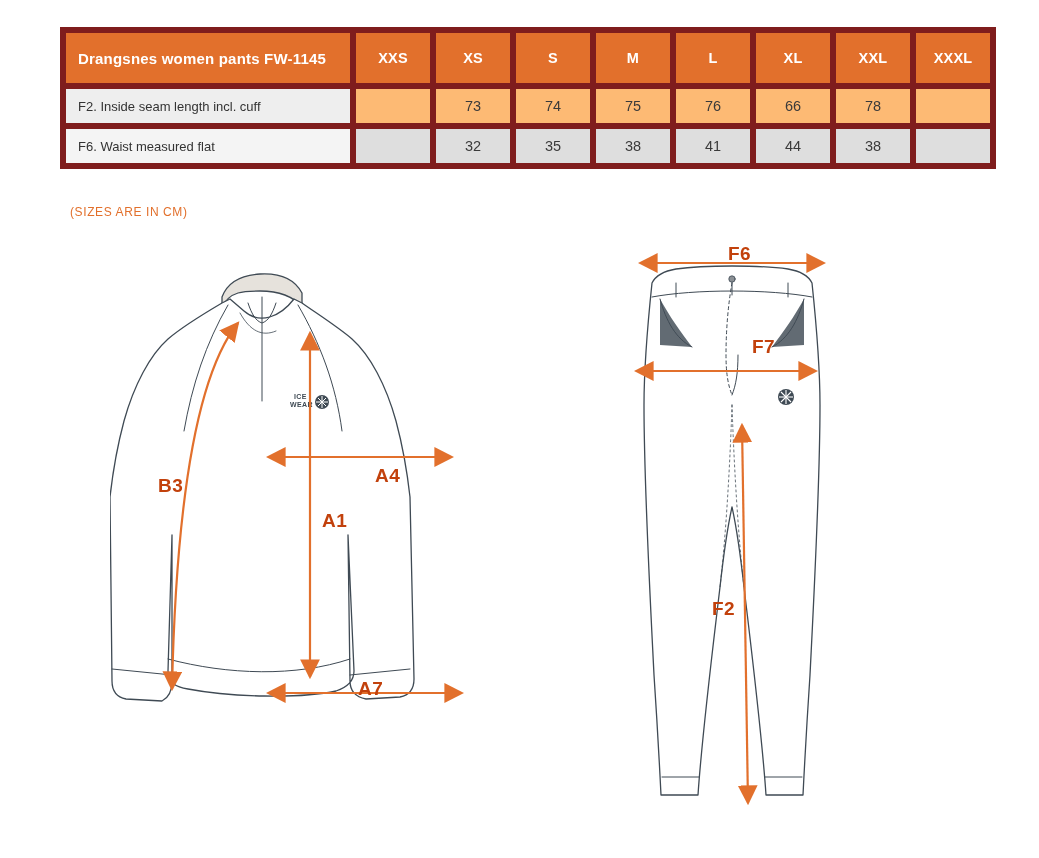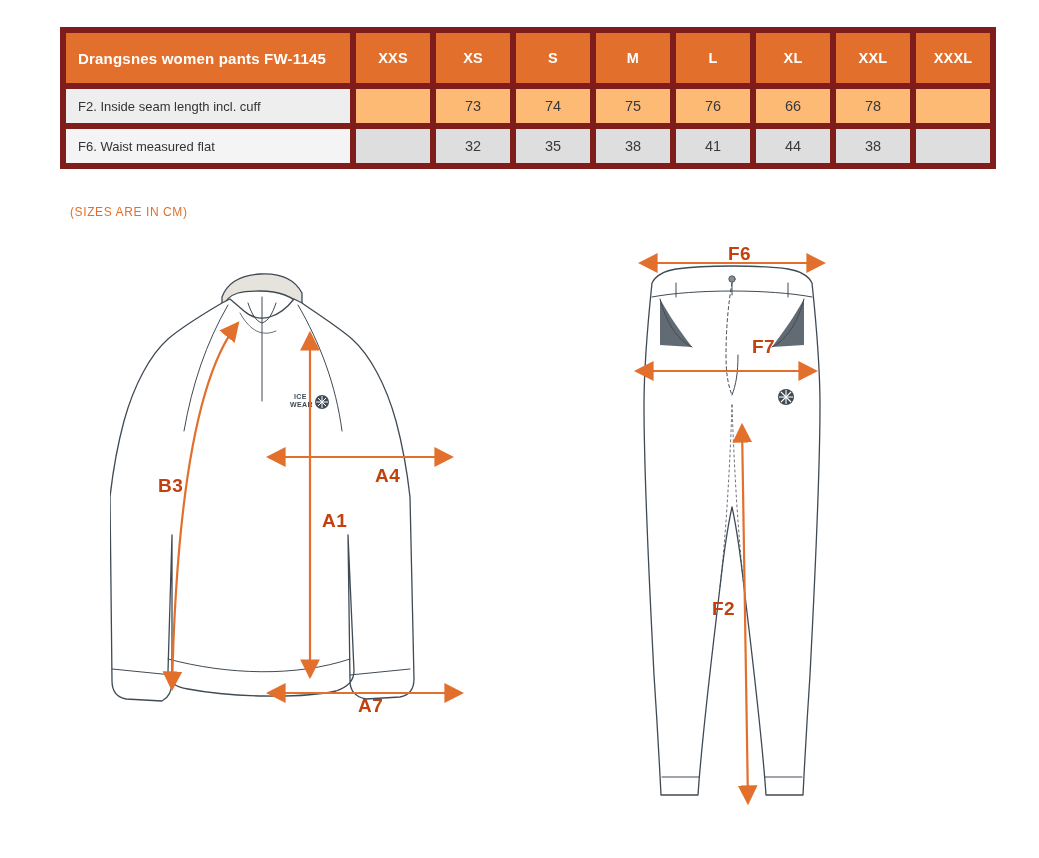--- a/index.html
+++ b/index.html
@@ -217,21 +217,21 @@
 
         <line x1="200" y1="98" x2="200" y2="442" marker-start="url(#arrTail)" marker-end="url(#arrHead)"></line>
 
         <line x1="158" y1="458" x2="352" y2="458" marker-start="url(#arrTail)" marker-end="url(#arrHead)"></line>
       </g>
     </svg>
 
     <div class="dim-label" style="left:48px; top:240px;">B3</div>
     <div class="dim-label" style="left:245px; top:230px;margin-left:20px;">A4</div>
     <div class="dim-label" style="left:212px; top:275px;">A1</div>
-    <div class="dim-label" style="left:248px; top:460px;text-align:center;">A7</div>
+    <div class="dim-label" style="left:248px; top:443px;text-align:center;">A7</div>
   </div>
 
   <div class="fig" id="fig-pants">
     <svg width="280" height="590" viewBox="0 0 280 590">
       <g fill="#ffffff" stroke="#3f4a54" stroke-width="1.3" stroke-linejoin="round" stroke-linecap="round">
 
         <path d="M52 48 C56 40 64 36 76 34 C104 30 160 30 188 34 C200 36 208 40 212 48
                  C216 86 220 130 220 170 C220 250 214 360 210 440 C206 500 204 540 203 560
                  L166 560 C162 500 152 420 144 352 C140 316 136 290 132 272
                  C128 290 124 316 120 352 C112 420 102 500 98 560 L61 560

